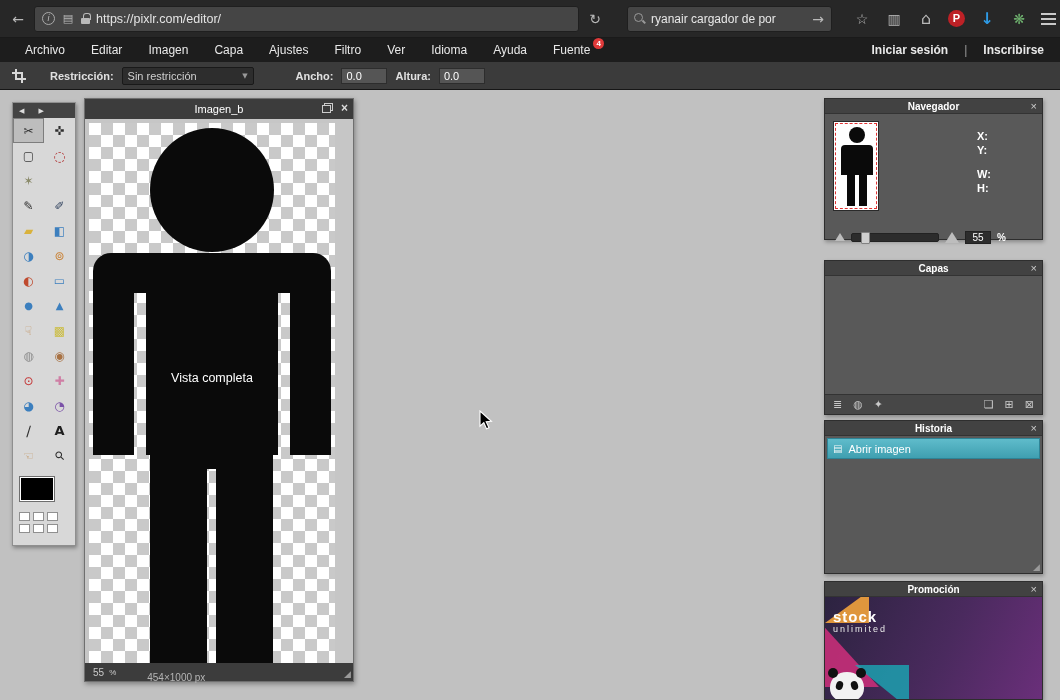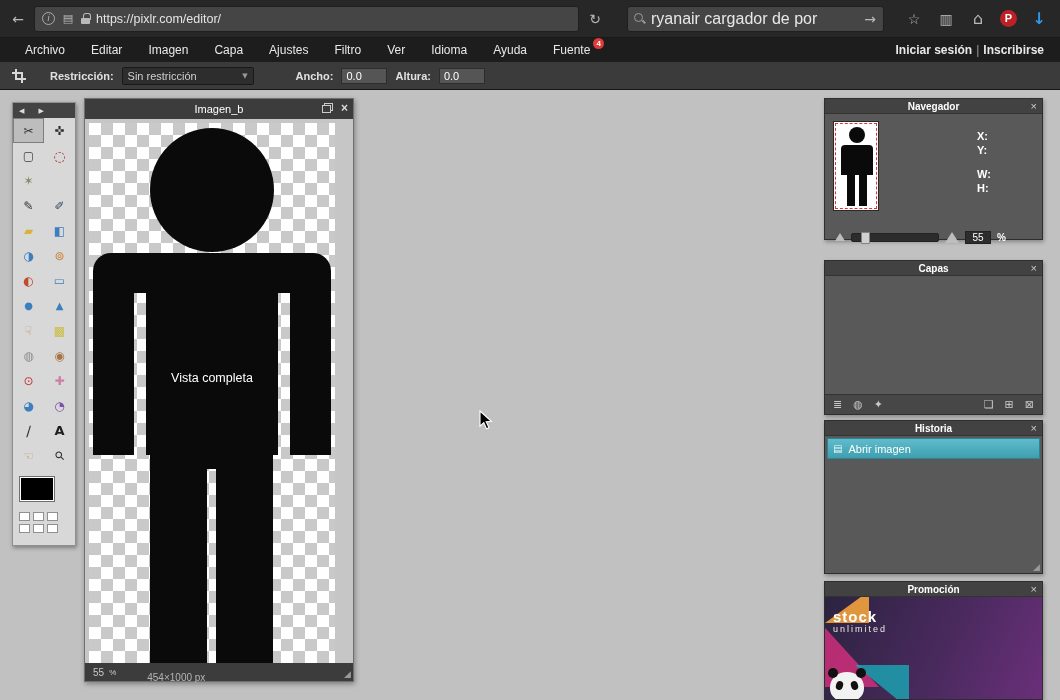--- a/index.html
+++ b/index.html
@@ -18,39 +18,39 @@
   .lock{width:9px;height:11px;position:relative;display:inline-block;flex:0 0 auto;}
   .lock::before{content:"";position:absolute;left:1.5px;top:0;width:6px;height:6px;border:1.5px solid #b9b9b9;
                 border-radius:3px 3px 0 0;border-bottom:none;}
   .lock::after{content:"";position:absolute;left:0;bottom:0;width:9px;height:6px;background:#b9b9b9;border-radius:1px;}
   #url-text{color:#e4e4e4;font-size:12.5px;white-space:nowrap;}
   #search-bar{margin-left:16px;flex:0 0 190px;height:26px;background:#454545;border:1px solid #1f1f1f;border-radius:3px;
               display:flex;align-items:center;padding:0 6px;gap:5px;}
   .glass{width:12px;height:12px;position:relative;display:inline-block;flex:0 0 auto;}
   .glass::before{content:"";position:absolute;left:0;top:0;width:7px;height:7px;border:1.5px solid #9a9a9a;border-radius:50%;}
   .glass::after{content:"";position:absolute;left:8px;top:8px;width:4px;height:1.5px;background:#9a9a9a;transform:rotate(45deg);}
-  #search-input{flex:1;background:transparent;border:none;outline:none;color:#e8e8e8;font-size:16px;
+  #search-input{flex:1;background:transparent;border:none;outline:none;color:#e8e8e8;font-size:12px;
                 font-family:"Liberation Sans",sans-serif;min-width:0;}
   #toolbar-icons{display:flex;align-items:center;gap:12px;margin-left:14px;}
   .pin{width:17px;height:17px;background:#bd2126;border-radius:50%;color:#fff;font-size:11px;font-weight:bold;
        text-align:center;line-height:17px;flex:0 0 auto;}
   .dl{color:#2e9ae5;font-weight:bold;font-size:16px;}
   .ext{color:#6fb36f;font-size:14px;}
   .burger{width:15px;height:12px;position:relative;display:inline-block;flex:0 0 auto;}
   .burger i{position:absolute;left:0;right:0;top:5px;height:2px;background:#c9c9c9;display:block;}
   .burger::before,.burger::after{content:"";position:absolute;left:0;right:0;height:2px;background:#c9c9c9;}
   .burger::before{top:0;}.burger::after{bottom:0;}
 
   
   #menu-bar{position:absolute;left:0;top:38px;width:1060px;height:24px;background:#1d1d1d;
             display:flex;align-items:center;padding:0 12px;color:#e8e8e8;font-size:12px;}
   .menu-item{padding:0 13px;position:relative;white-space:nowrap;}
   .menu-badge{position:absolute;top:-5px;right:-1px;width:11px;height:11px;background:#e03a3a;border-radius:50%;
               color:#fff;font-size:8px;line-height:11px;text-align:center;font-weight:bold;}
-  #menu-right{margin-left:auto;display:flex;align-items:center;gap:4px;font-weight:bold;padding-right:4px;}
+  #menu-right{margin-left:auto;display:flex;align-items:center;gap:16px;font-weight:bold;padding-right:4px;}
 
   
   #options-bar{position:absolute;left:0;top:62px;width:1060px;height:28px;background:#3b3b3b;
                border-bottom:1px solid #161616;display:flex;align-items:center;padding:0 12px;gap:8px;
                color:#e0e0e0;font-size:11px;font-weight:bold;}
   .crop-ico{width:14px;height:14px;position:relative;margin-right:16px;flex:0 0 auto;}
   .crop-ico::before{content:"";position:absolute;left:3px;top:0;bottom:3px;right:0;
                     border-left:2px solid #d8d8d8;border-bottom:2px solid #d8d8d8;}
   .crop-ico::after{content:"";position:absolute;left:0;top:3px;right:3px;bottom:0;
                    border-right:2px solid #d8d8d8;border-top:2px solid #d8d8d8;}

